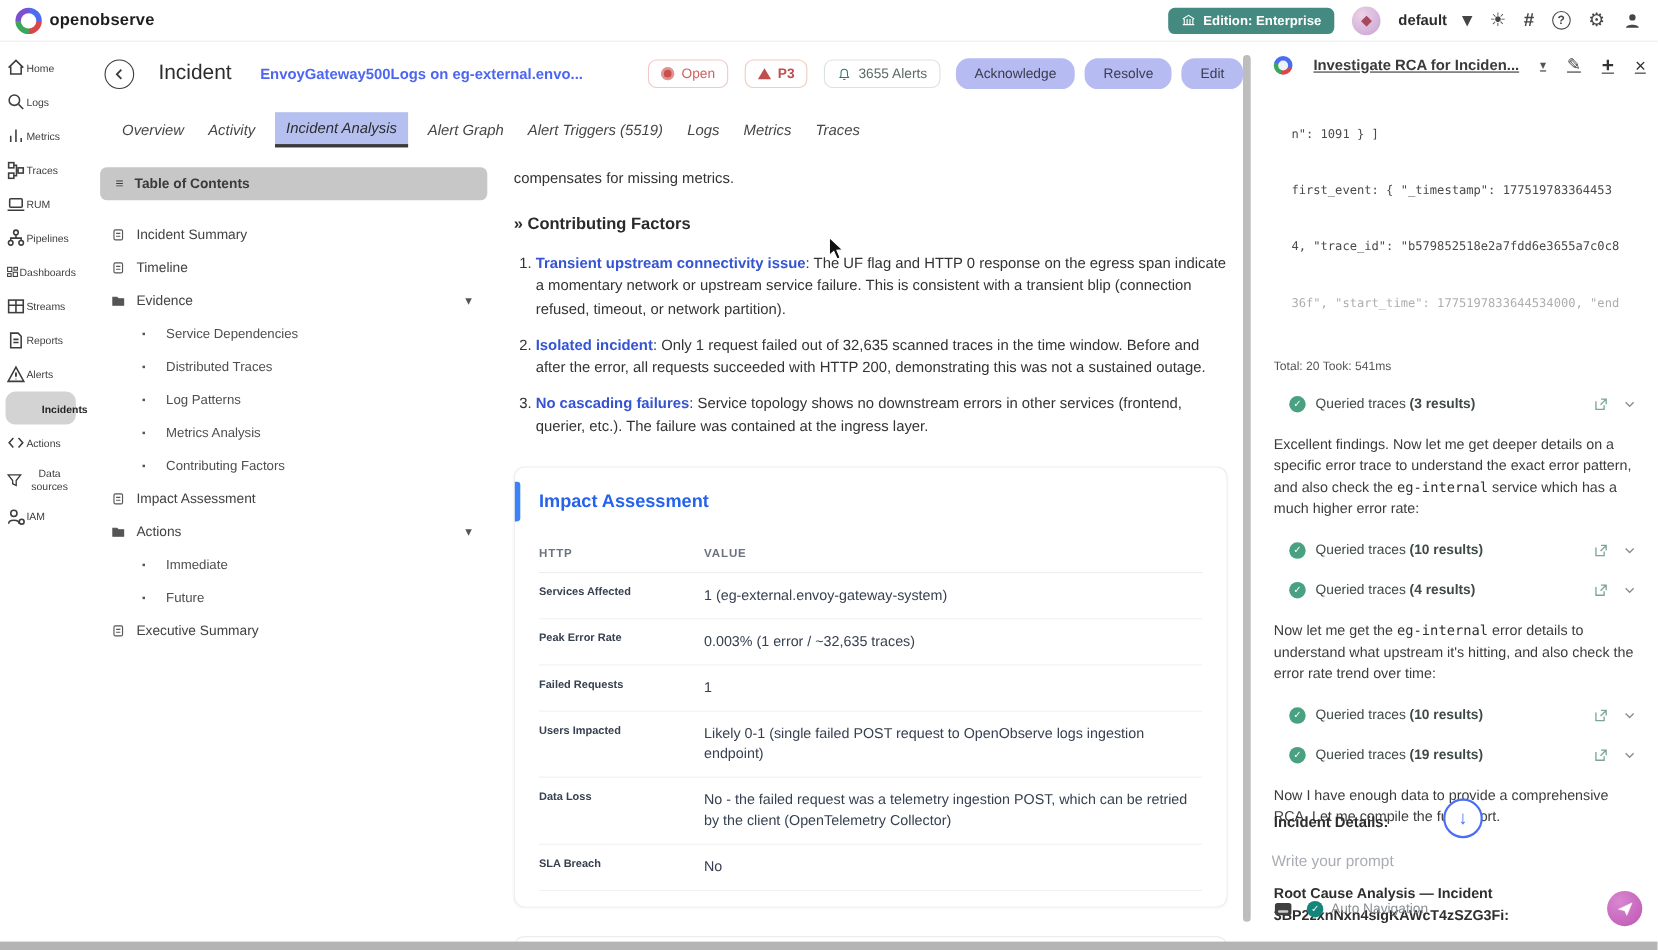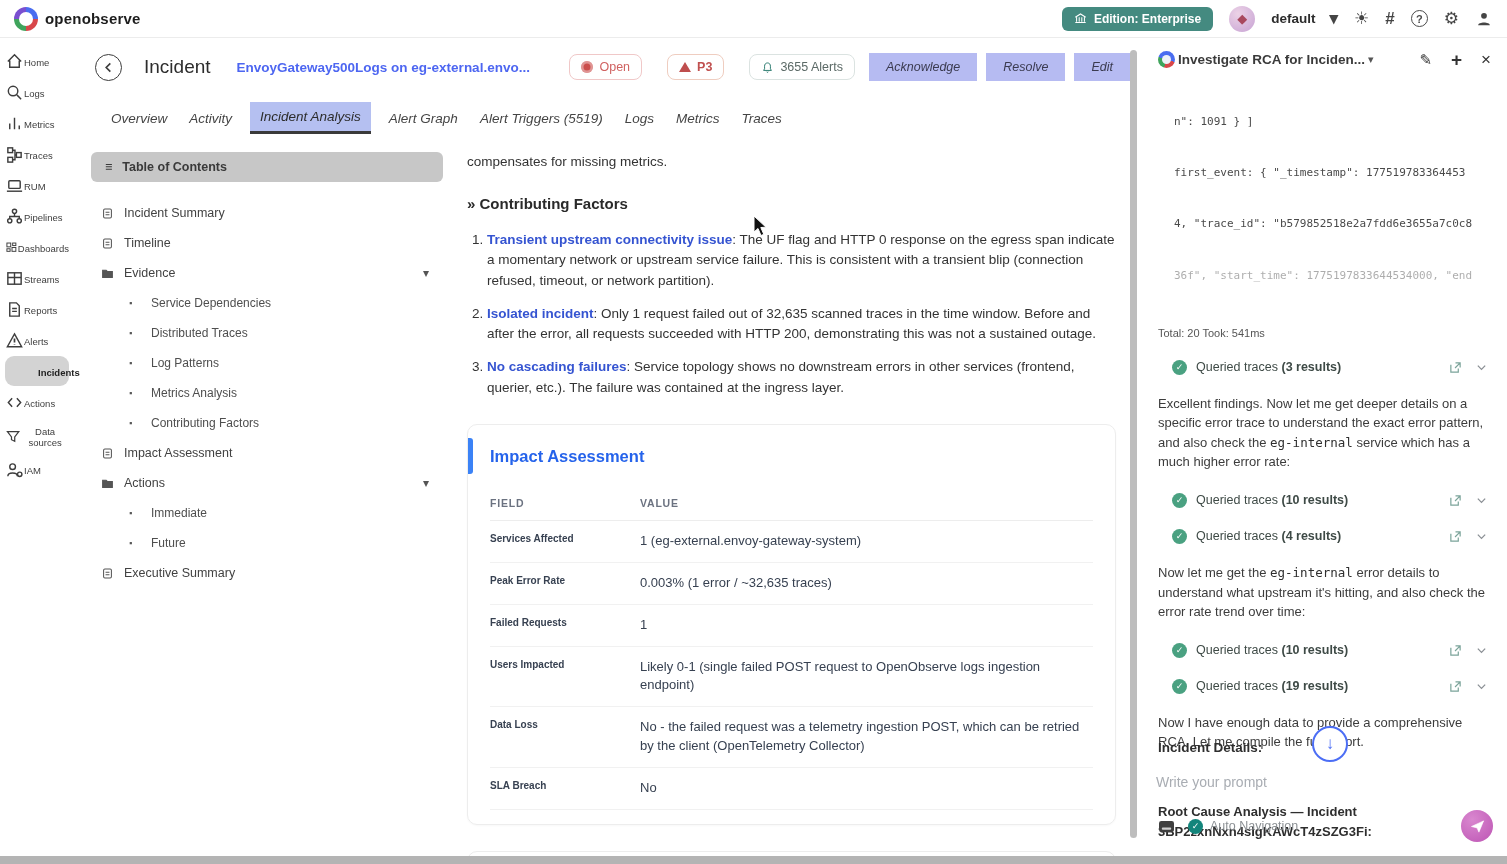--- a/index.html
+++ b/index.html
@@ -38,33 +38,33 @@
   .side-label { font-size:9.5px; color:#3d3d3d; margin-top:3px; text-align:center; line-height:1.15; }
   .side-item.active { background:#d3d3d3;padding-left:33px; }
 
   
   #main { position:absolute; left:85px; top:38px; width:1045px; bottom:8px; background:#fff; }
   .m-header { display:flex; align-items:center; height:58px; padding-left:10px; }
   .back-btn { width:27px; height:27px; border:1.6px solid #3c3c3c; border-radius:50%;
     display:flex; align-items:center; justify-content:center; }
   .page-title { font-size:19px; color:#2d2d2d; margin-left:22px; }
   .incident-link { font-size:13.5px; font-weight:bold; color:#4d66f1; margin-left:26px; cursor:pointer; }
-  .badge-row { margin-left:auto; display:flex; align-items:center; gap:25px; }
+  .badge-row { margin-left:auto; display:flex; align-items:center; gap:15px; }
   .pill { display:flex; align-items:center; gap:6px; border-radius:8px; padding:5px 11px; font-size:12.5px;
     background:#fff; }
   .pill-open { border:1px solid #f0c8c8; color:#d06261; }
   .open-dot { width:12px; height:12px; border-radius:50%; background:#cb4f4d;
     box-shadow:inset 0 0 0 2.5px rgba(255,255,255,.4); }
   .pill-p3 { border:1px solid #efcdc0; color:#c0504f; font-weight:bold; }
   .tri { width:0; height:0; border-left:6px solid transparent; border-right:6px solid transparent;
     border-bottom:10px solid #bf4e4e; }
   .pill-alerts { border:1px solid #dbe3e1; color:#5c6a67; }
   .action-btns { display:flex; gap:9px; margin-left:14px; }
-  .lav-btn { background:#b6bbf2; border:none; border-radius:0; padding:7px 17px; font-size:12.5px;
-    color:#3b3b50; font-family:inherit; cursor:pointer;font-style:italic; }
+  .lav-btn { background:#b6bbf2; border:none; border-radius:12px; padding:7px 17px; font-size:12.5px;
+    color:#3b3b50; font-family:inherit; cursor:pointer; }
 
   .tabs { display:flex; align-items:center; gap:14px; padding-left:22px; height:36px; margin-top:4px;font-style:italic; }
   .tab { font-size:13.5px; color:#454545; padding:7px 4px; cursor:pointer; white-space:nowrap; }
   .tab.active { background:#b5c0f1; padding:7px 10px; border-bottom:3px solid #3a3a3a; color:#2c2c2c; }
 
   .content { display:flex; padding:16px 0 0 6px; }
 
   
   .toc { width:352px; flex-shrink:0; }
   .toc-header { background:#c7c7c7; border-radius:6px; height:30px; display:flex; align-items:center;
@@ -99,21 +99,21 @@
   .f-value { color:#374151; font-size:13px; padding-right:10px; }
 
   
   #vscroll { position:absolute; left:1130px; top:50px; width:7px; height:788px; background:#bdbdbd;
     border-radius:4px; z-index:25; }
   #hscroll { position:absolute; left:0; right:0; bottom:0; height:8px; background:#b4b4b4; z-index:40; }
 
   
   #rca { position:absolute; left:1140px; top:38px; right:0; bottom:8px; background:#fff;
     padding:12px 16px 0 18px; z-index:15; }
-  .rca-head { display:flex; align-items:center; gap:3px; }
+  .rca-head { display:flex; align-items:center; gap:19px;text-decoration:underline; }
   .rca-logo { width:17px; height:17px; border-radius:50%; flex-shrink:0;
     background:conic-gradient(#4a6df0 0 30%, #d8474a 30% 55%, #3fa45c 55% 80%, #4a6df0 80% 100%); position:relative; }
   .rca-logo::after { content:""; position:absolute; inset:4px; background:#eef1f8; border-radius:50%; }
   .rca-title { font-size:13.5px; font-weight:bold; color:#3a3a3a; white-space:nowrap; }
   .rca-head .caret { font-size:11px; color:#555; }
   .rca-head-icons { margin-left:auto; display:flex; align-items:center; gap:19px; }
   .rh-icon { font-size:15px; color:#333; cursor:pointer; line-height:1; }
   .rh-icon.plus { font-size:19px; font-weight:bold; }
   .rh-icon.close { font-size:17px; }
   .code-block { margin:10px 0 0 16px; font-family:"DejaVu Sans Mono", monospace; font-size:11px;
@@ -427,21 +427,21 @@
         <li><span class="lead">Transient upstream connectivity issue</span><span>: The UF flag and HTTP 0 response on the egress span indicate a momentary network or upstream service failure. This is consistent with a transient blip (connection refused, timeout, or network partition).</span></li>
         <li><span class="lead">Isolated incident</span><span>: Only 1 request failed out of 32,635 scanned traces in the time window. Before and after the error, all requests succeeded with HTTP 200, demonstrating this was not a sustained outage.</span></li>
         <li><span class="lead">No cascading failures</span><span>: Service topology shows no downstream errors in other services (frontend, querier, etc.). The failure was contained at the ingress layer.</span></li>
       </ol>
 
       <div class="card">
         <div class="blue-bar"></div>
         <div class="card-title">Impact Assessment</div>
         <div class="itable">
           <div class="irow head">
-            <span class="col-h">FIELD</span>
+            <span class="col-h">HTTP</span>
             <span class="col-h">VALUE</span>
           </div>
           <div class="irow">
             <span class="f-label">Services Affected</span>
             <span class="f-value">1 (eg-external.envoy-gateway-system)</span>
           </div>
           <div class="irow">
             <span class="f-label">Peak Error Rate</span>
             <span class="f-value">0.003% (1 error / ~32,635 traces)</span>
           </div>

